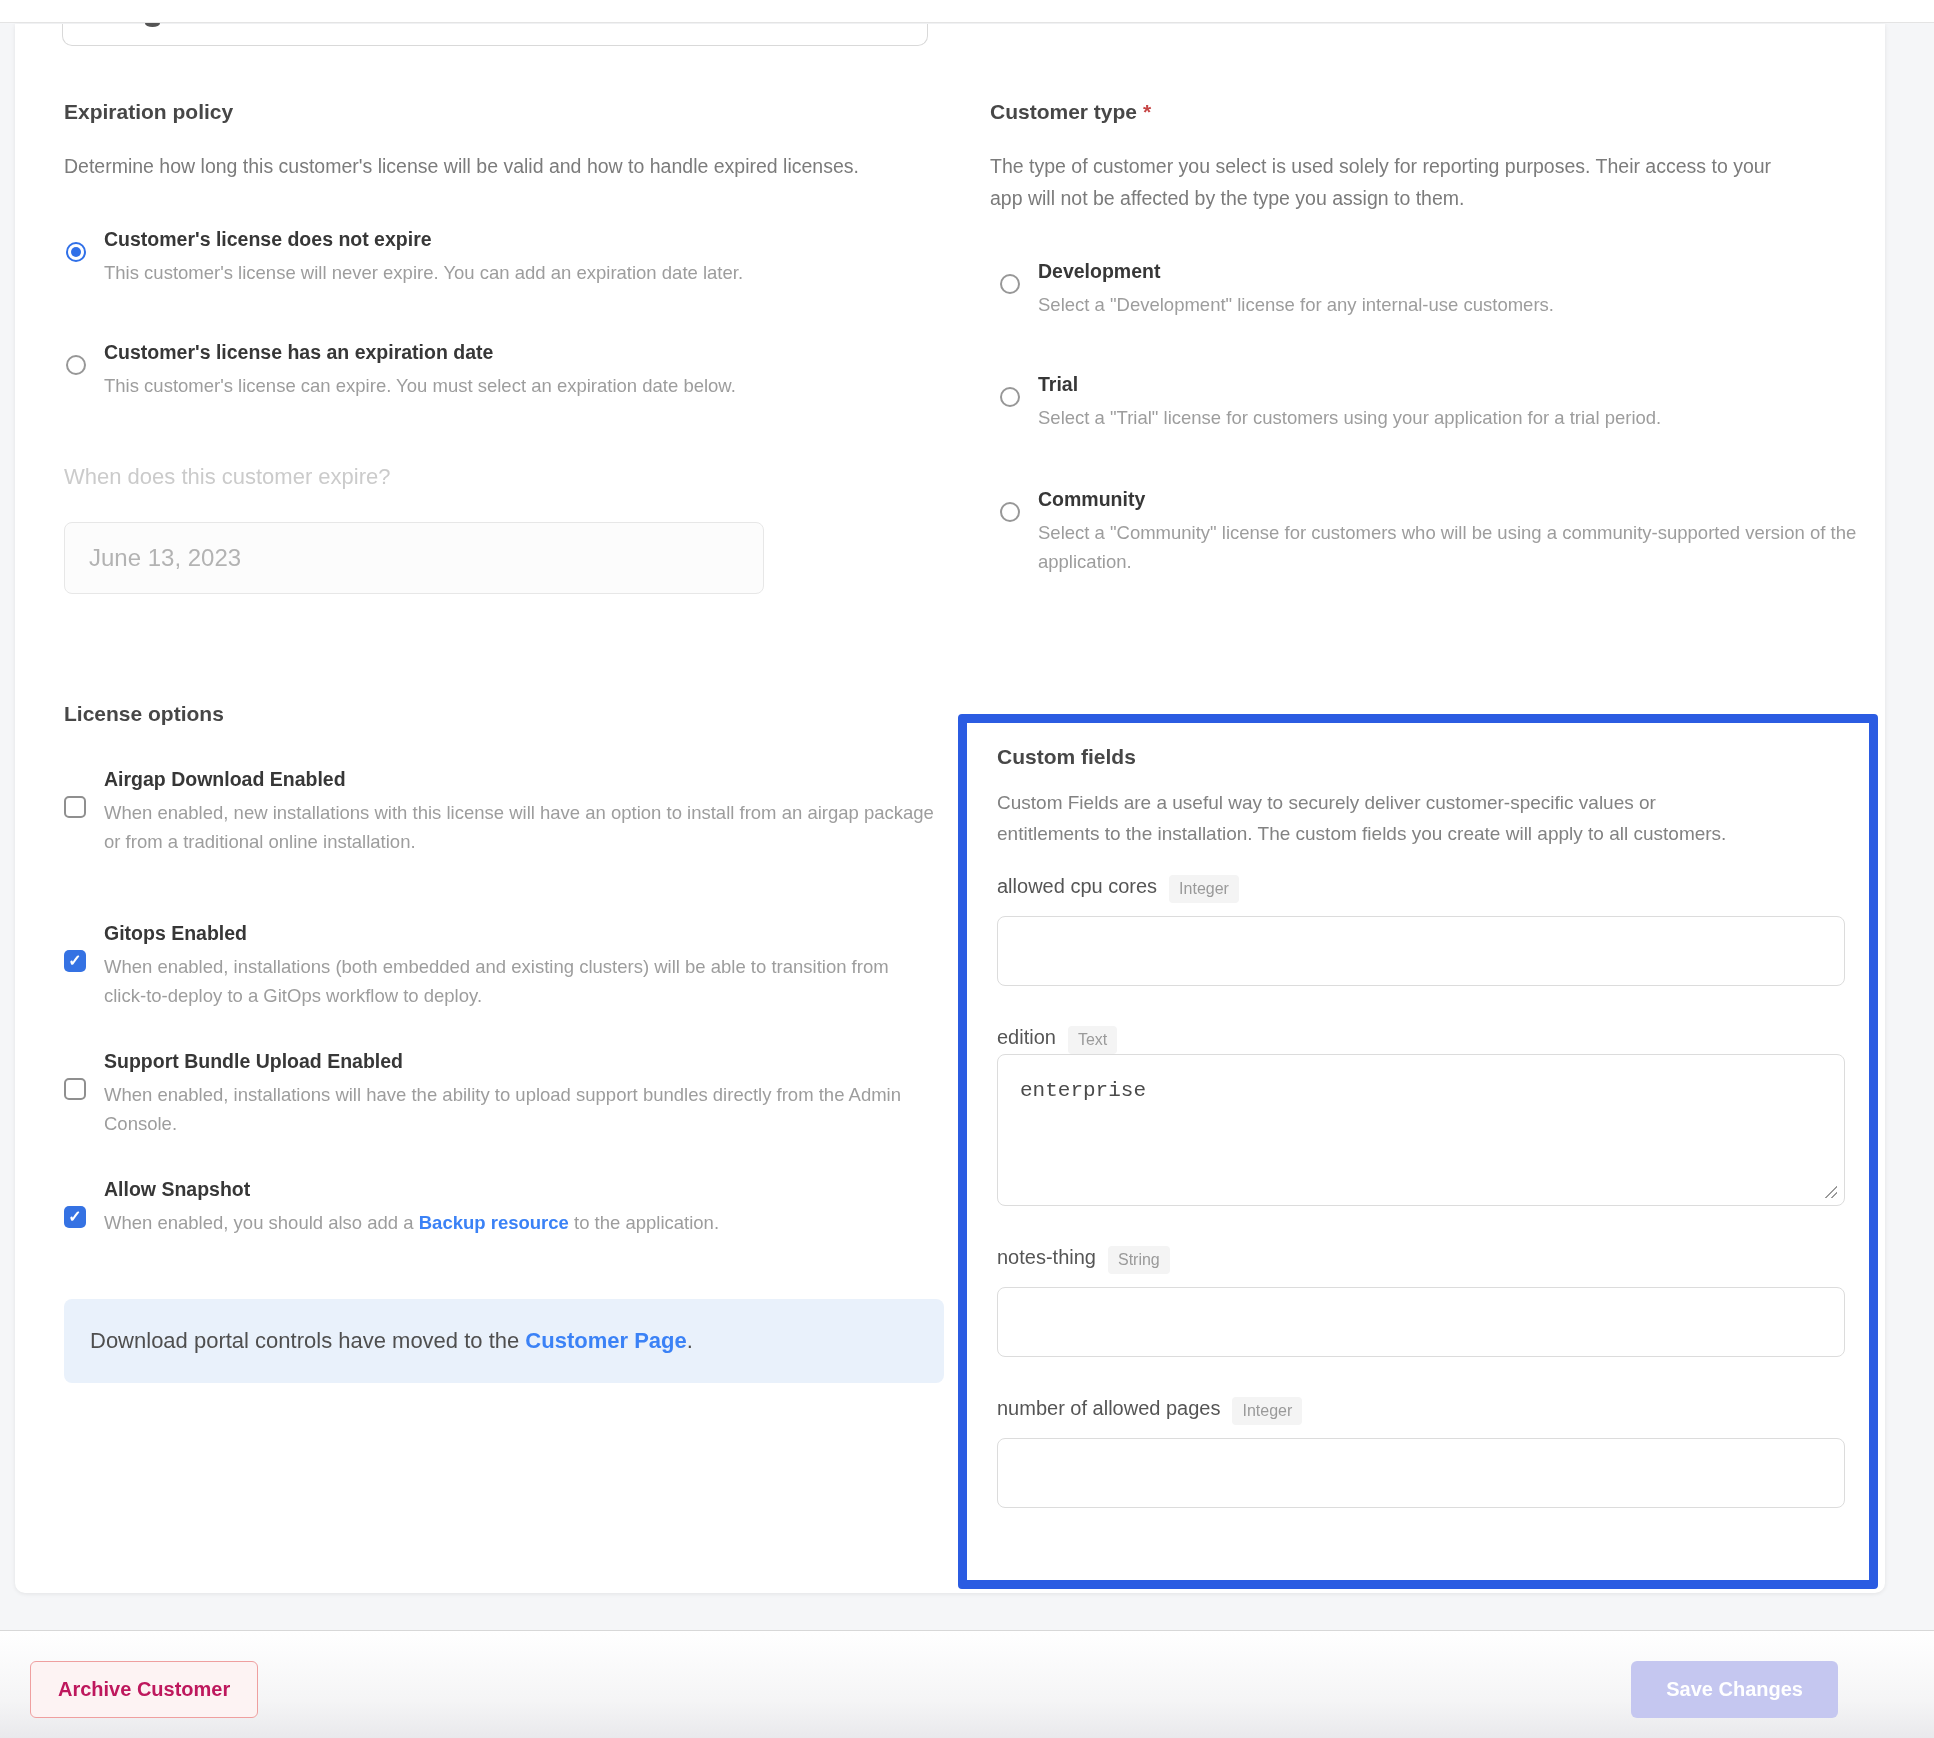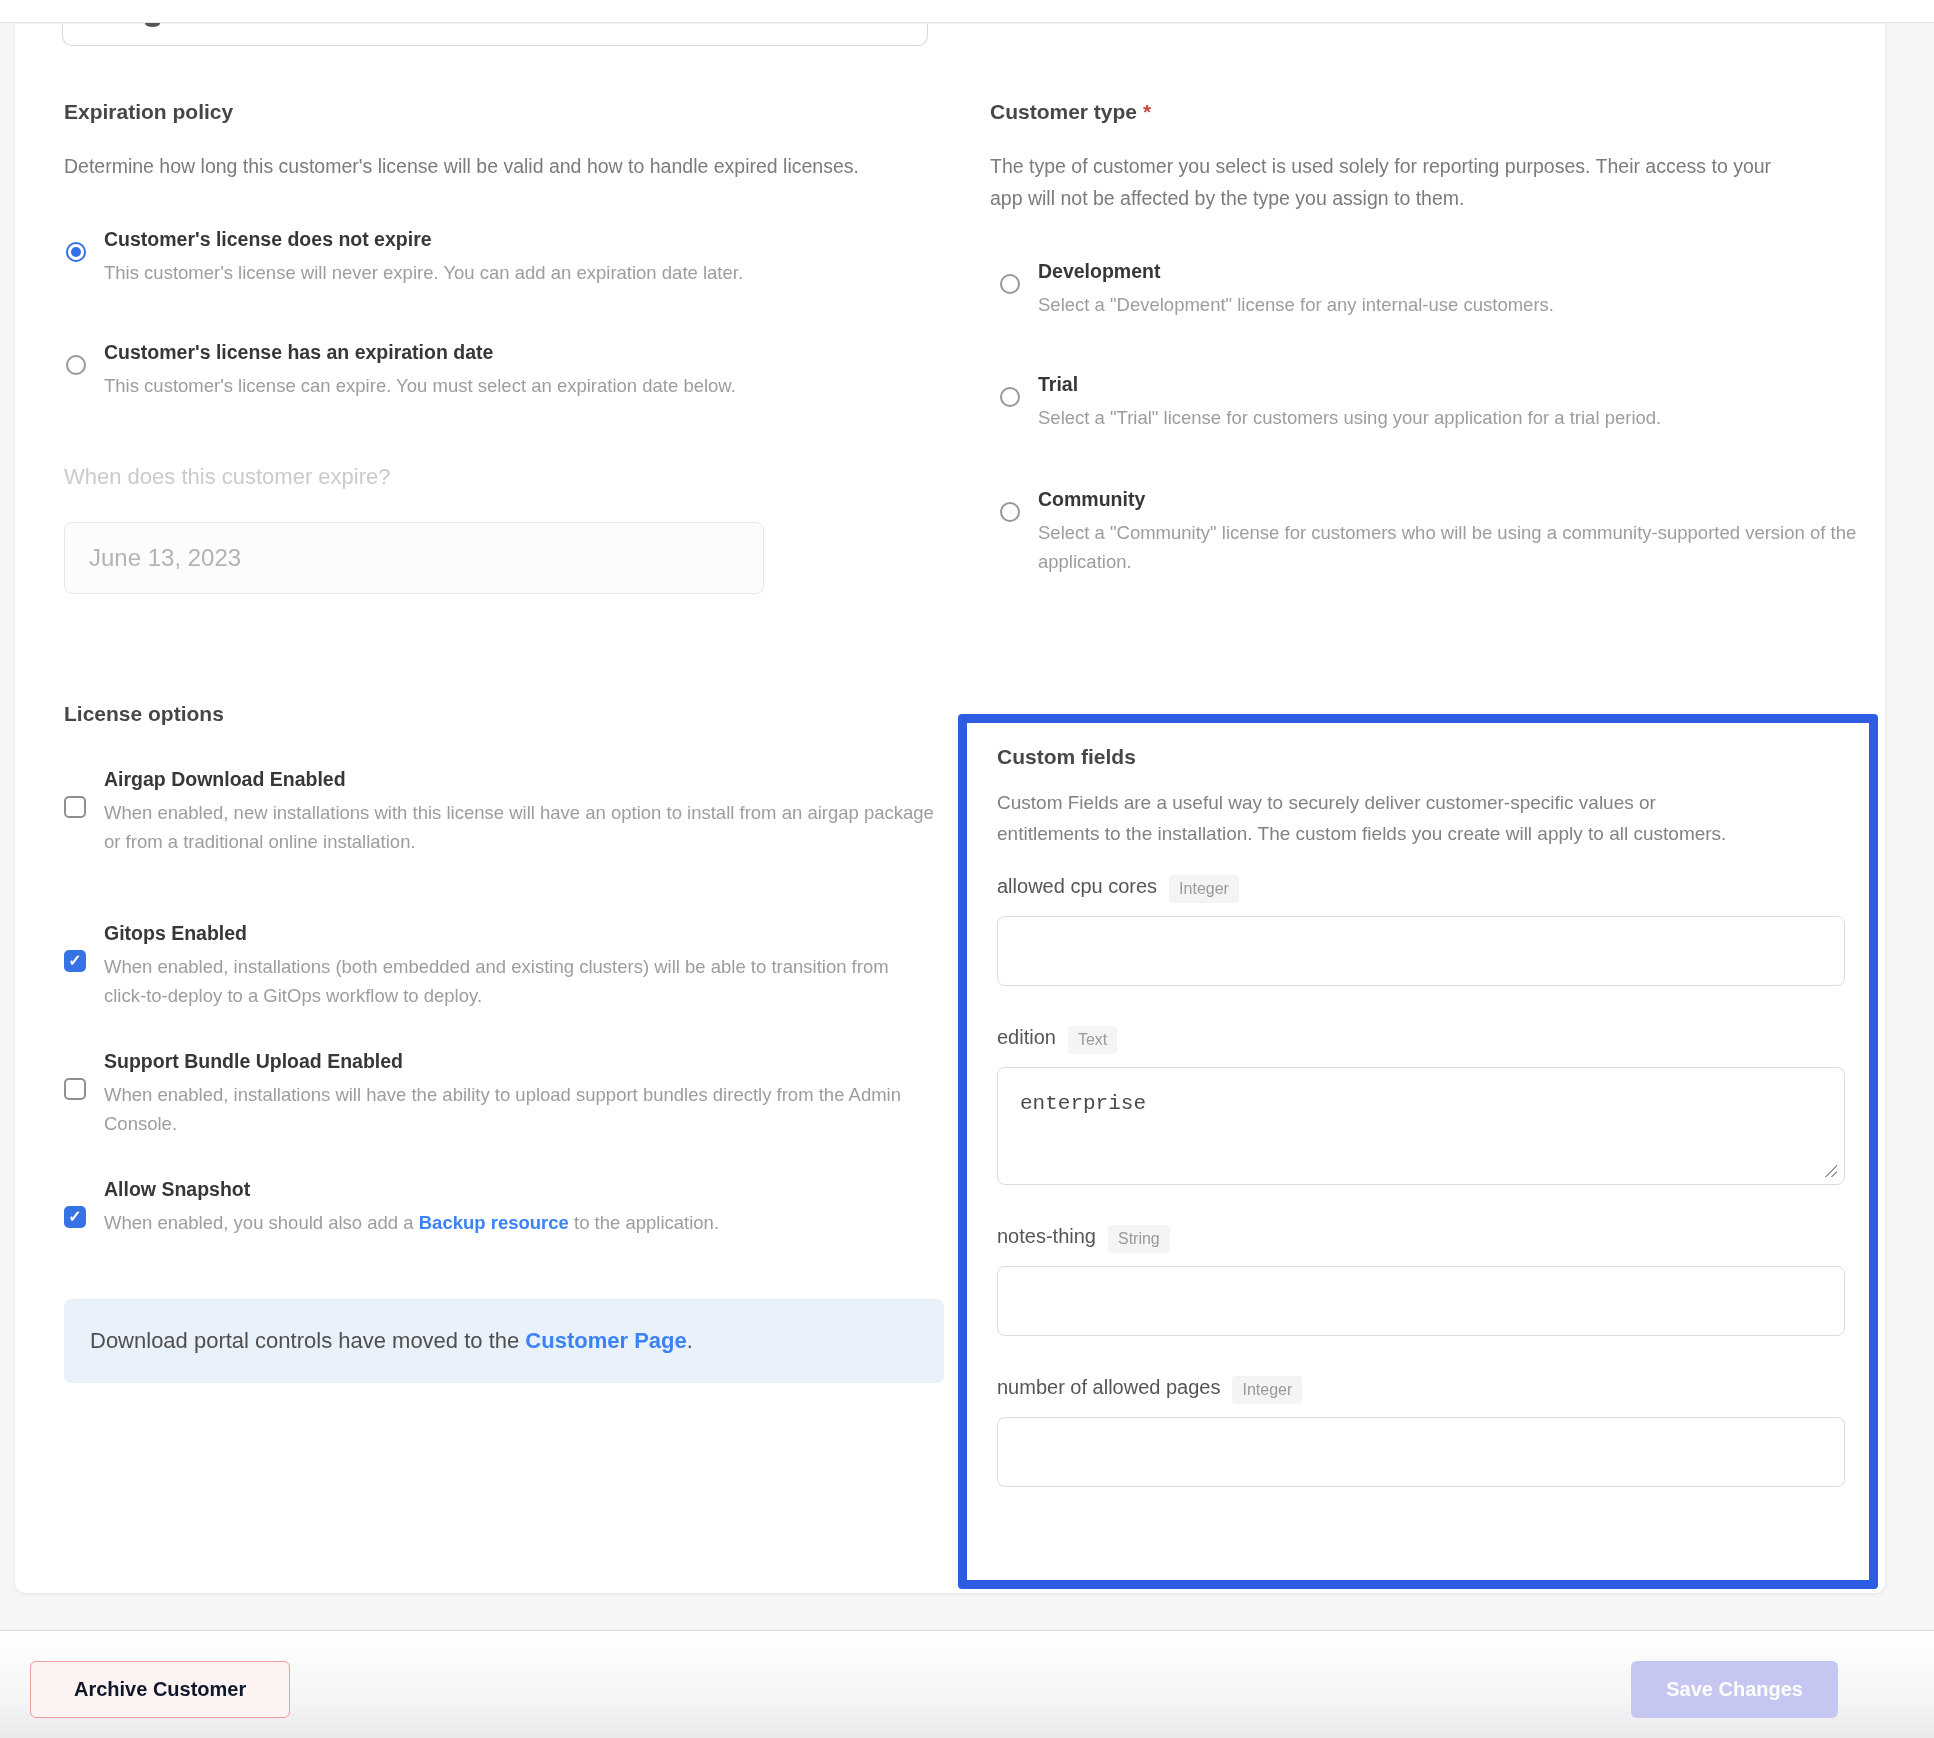--- a/index.html
+++ b/index.html
@@ -61,35 +61,35 @@
                 padding:22px 24px 0 30px; }
   .cf-title { font-size:21px; font-weight:600; color:#474747; }
   .cf-para { font-size:19px; color:#828282; line-height:31px; margin-top:18px; max-width:735px; }
   .f-group1 { margin-top:26px; } .f-group { margin-top:40px; }
   .f-label-row { display:flex; align-items:flex-start; gap:12px; }
   .f-label { font-size:20px; color:#555555; }
   .badge { font-size:16px; color:#9a9a9a; background:#f4f4f4; border-radius:4px; padding:5px 10px; }
   .f-input { display:block; margin-top:13px; width:848px; height:70px; border:1px solid #dcdcdc;
              border-radius:8px; background:#fff; outline:none; font-size:20px; padding:0 22px;
              font-family:"Liberation Sans", sans-serif; color:#4a4a4a; }
-  .f-textarea { display:block; margin-top:13px; width:848px; height:118px; border:1px solid #dcdcdc;
+  .f-textarea { display:block; width:848px; height:152px; border:1px solid #dcdcdc;
              border-radius:8px; background:#fff; outline:none; resize:none; overflow:hidden;
              font-family:"Liberation Mono","DejaVu Sans Mono",monospace; font-size:21px;
              color:#4a4a4a; padding:24px 22px; position:relative; }
   .ta-wrap { position:relative; width:848px; }
   .resize-handle { position:absolute; right:8px; bottom:8px; width:13px; height:13px;
              background:repeating-linear-gradient(-45deg, transparent, transparent 3px, #9a9a9a 3px, #9a9a9a 4.5px);
              clip-path:polygon(100% 0, 100% 100%, 0 100%); }
 
   .footer { position:absolute; left:0; right:0; top:1630px; height:108px;
             background:linear-gradient(180deg,#ffffff 0%,#f5f5f6 65%,#e9e9ec 100%);
             border-top:1px solid #d8d8d8; }
-  .btn-archive { position:absolute; left:30px; top:30px; height:57px; padding:0 43px;
+  .btn-archive { position:absolute; left:30px; top:30px; height:57px; padding:0 27px;
             background:#fdf3f3; border:1px solid #ef9f9f; border-radius:6px;
-            color:#0f172a; font-size:20px; font-weight:bold; font-family:"Liberation Sans", sans-serif;
+            color:#be185d; font-size:20px; font-weight:bold; font-family:"Liberation Sans", sans-serif;
             cursor:pointer; }
   .btn-save { position:absolute; right:96px; top:30px; height:57px; padding:0 35px;
             background:#c5c7f0; border:none; border-radius:6px; color:#ffffff; font-size:20px;
             font-weight:bold; font-family:"Liberation Sans", sans-serif; cursor:default; }
 </style>
 </head>
 <body>
 
 <div class="screen">
   <div class="top-strip"></div>

